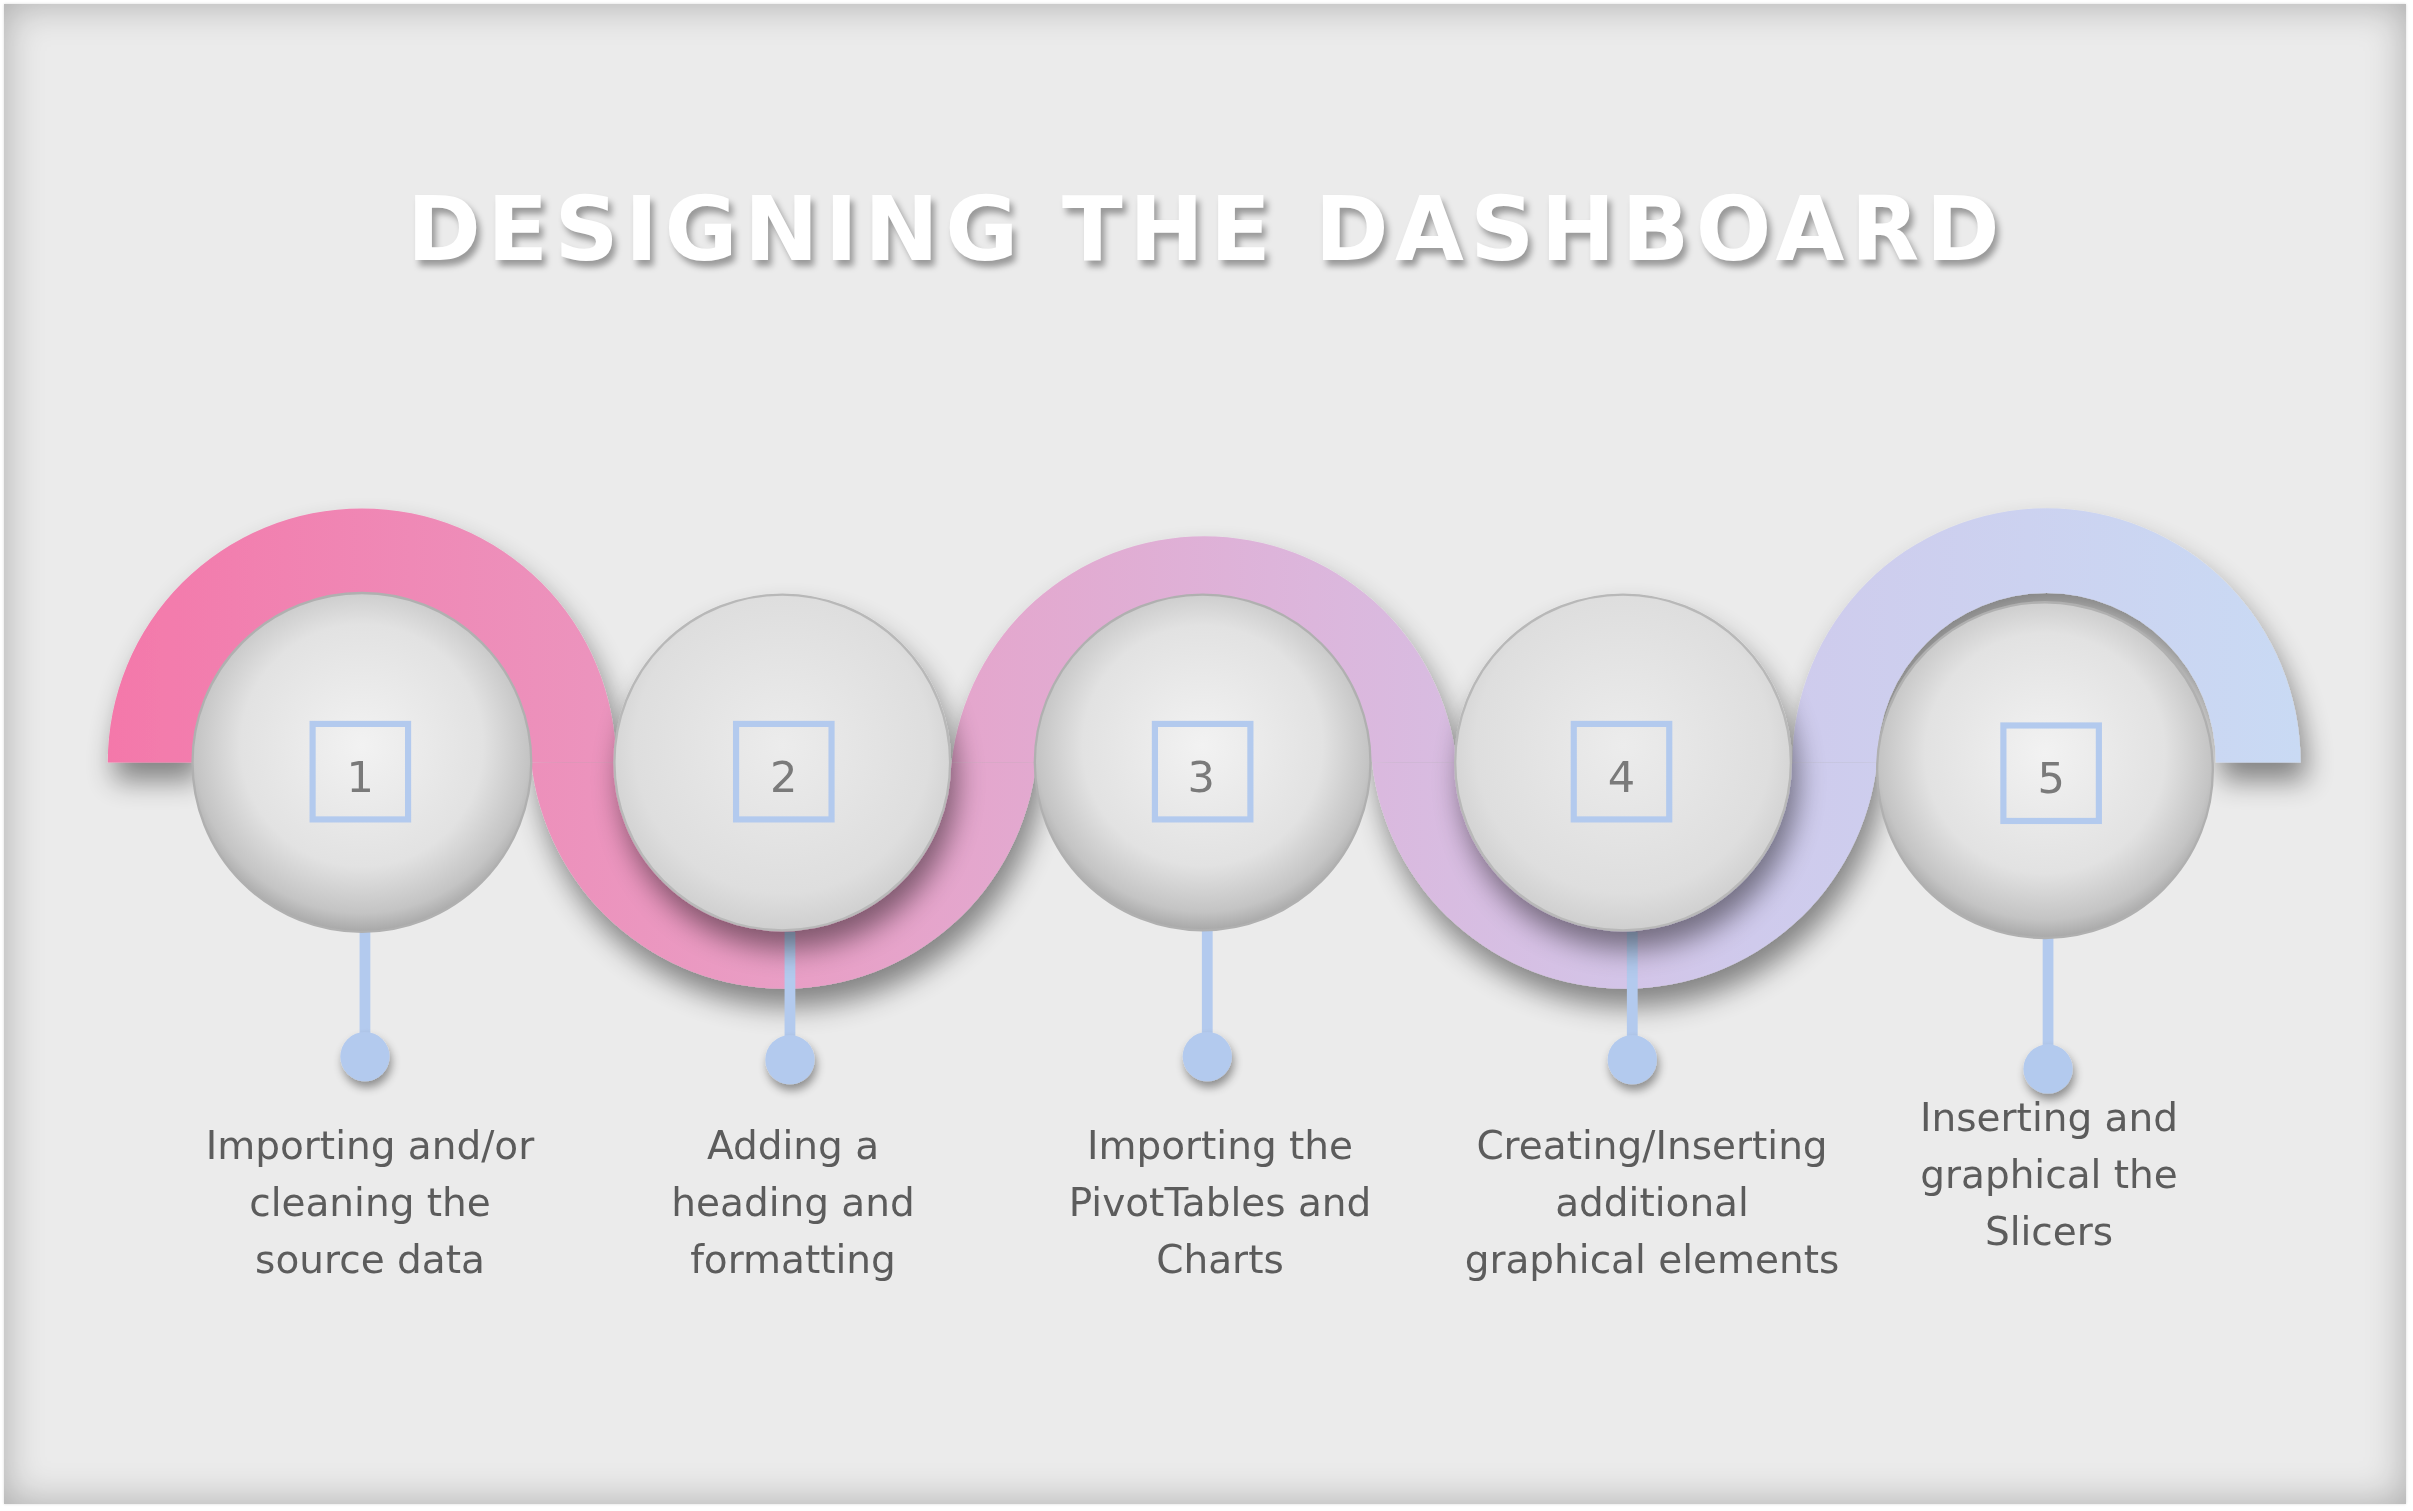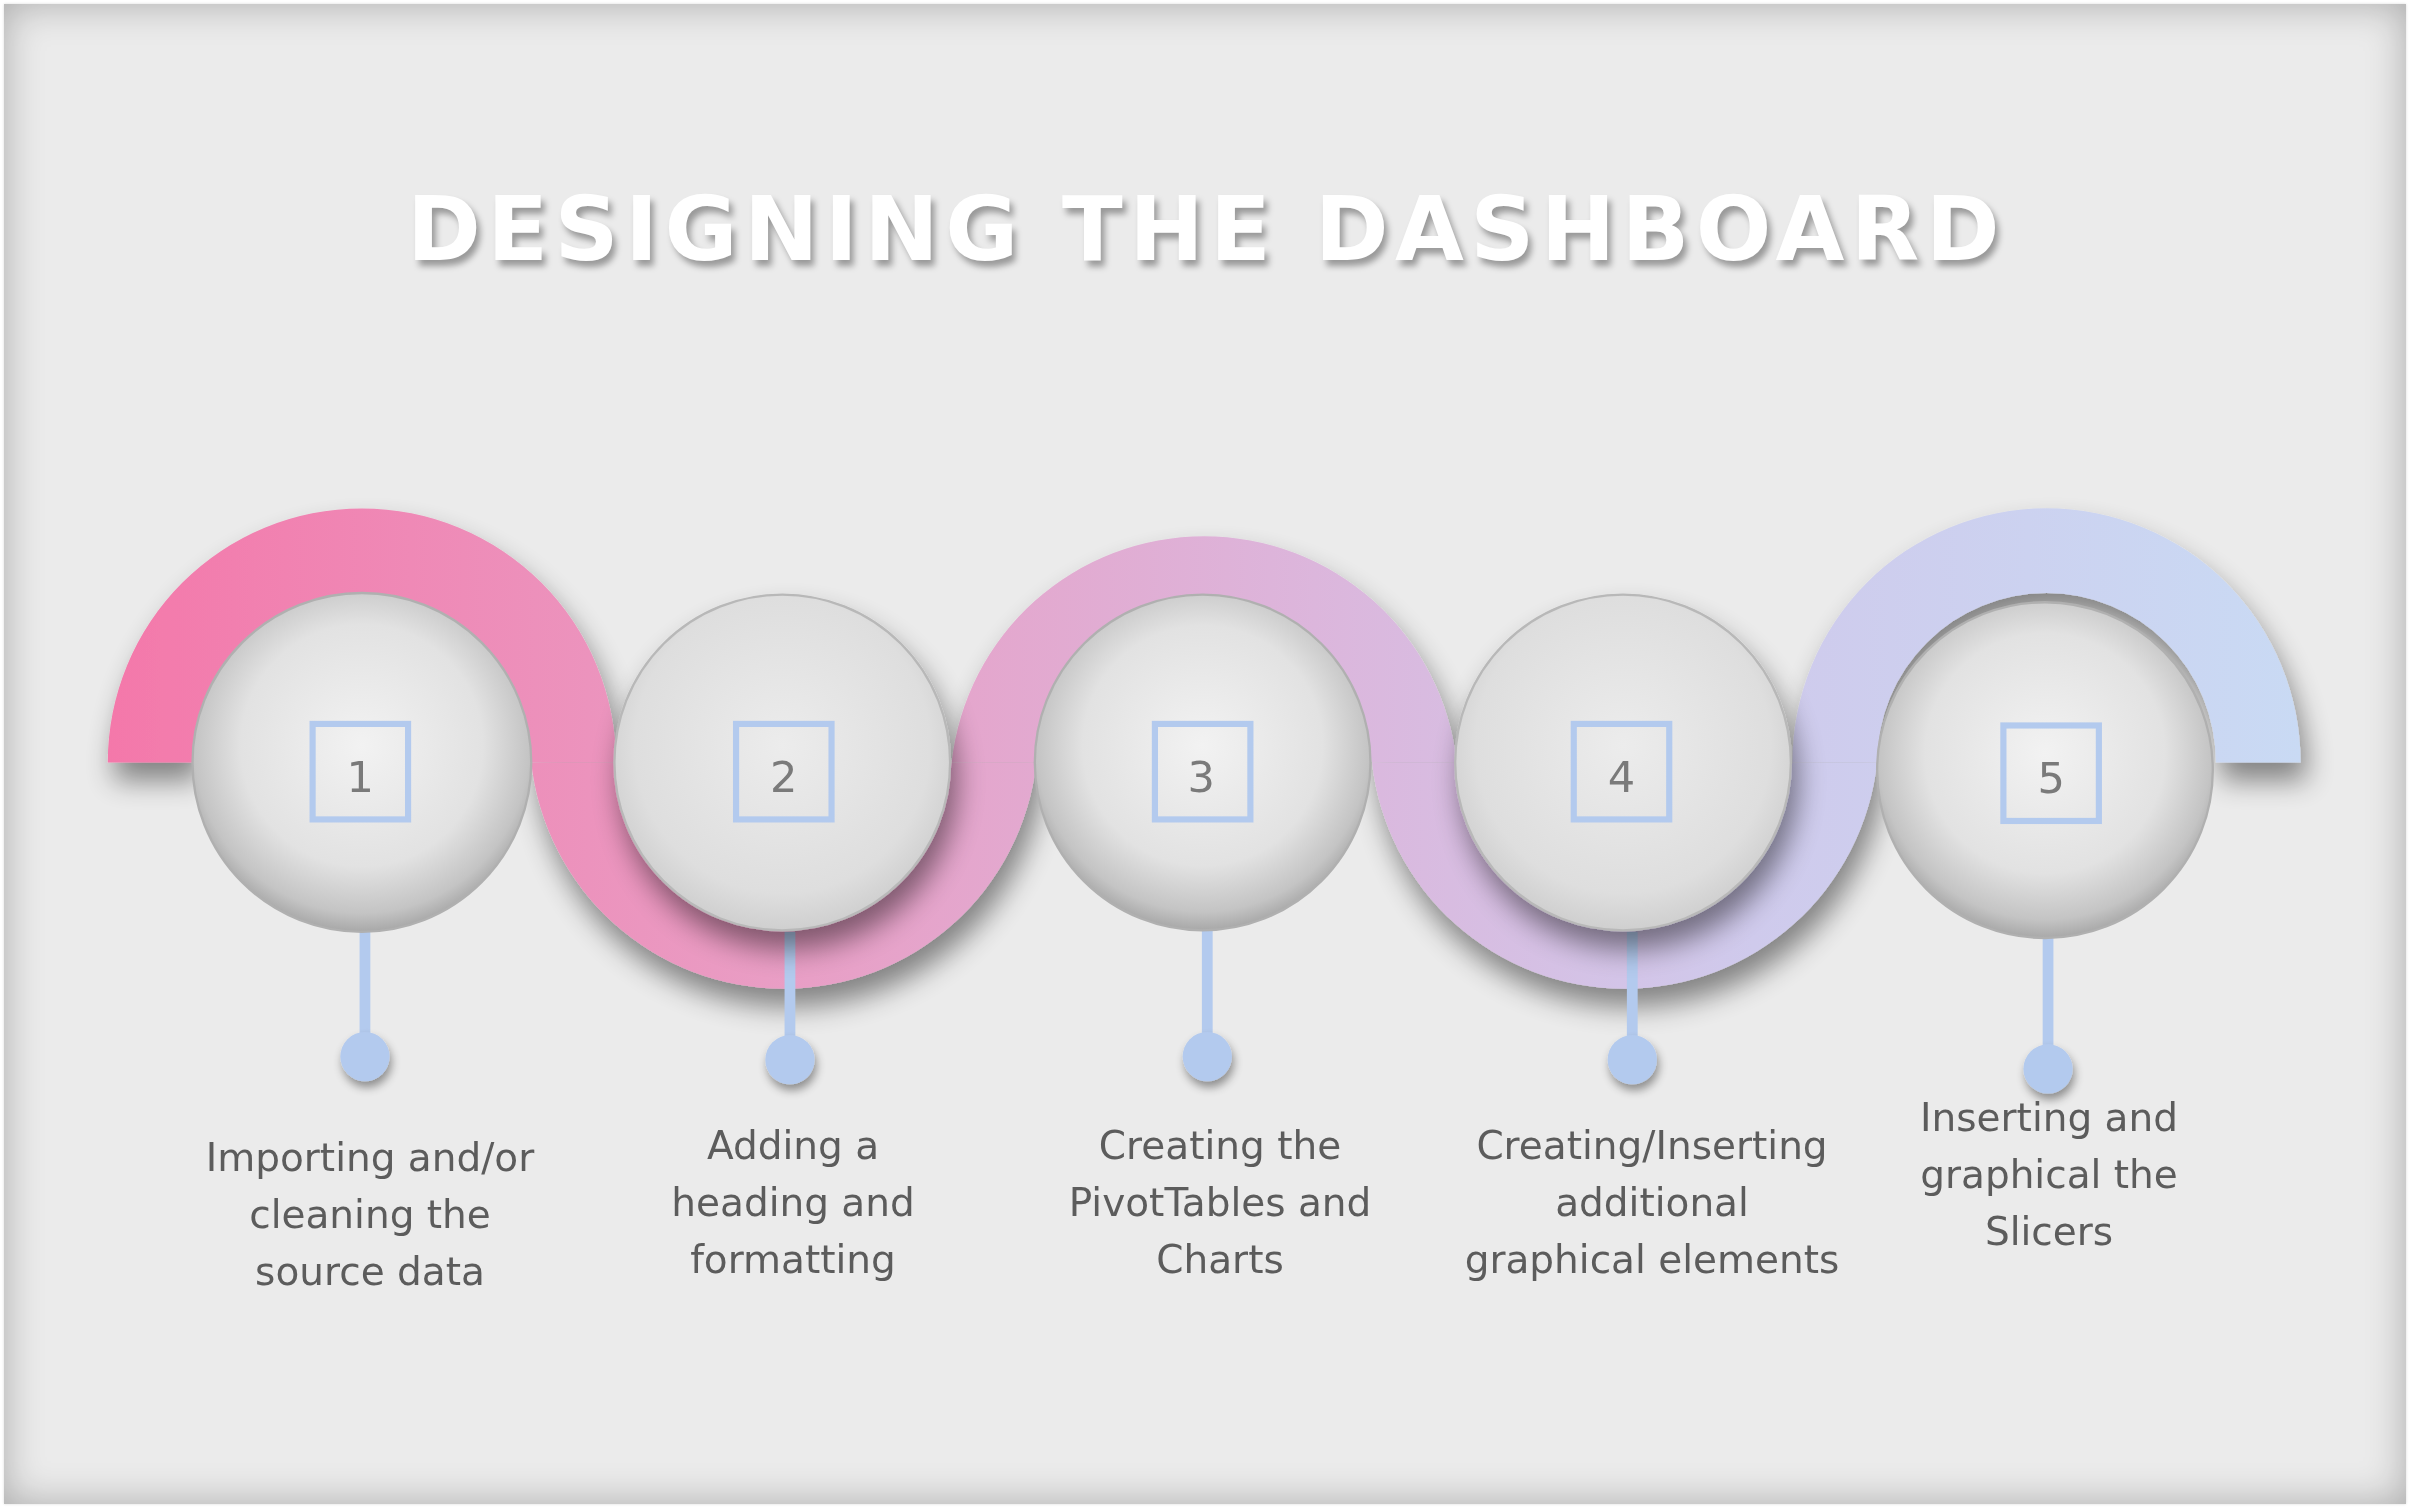--- a/index.html
+++ b/index.html
@@ -122,32 +122,32 @@
 
   <g>
     <line x1="1330" y1="608" x2="1330" y2="690" stroke="#b3caee" stroke-width="7"></line>
     <circle cx="1330" cy="694" r="16" fill="#b3caee" filter="url(#smallShadow)"></circle>
     <circle cx="1328" cy="500" r="109" fill="url(#ballGrad)" stroke="#b0b0b0" stroke-width="1.5"></circle>
     <rect x="1301" y="471" width="62" height="62" fill="none" stroke="#b3caee" stroke-width="4"></rect>
     <text x="1332" y="515" class="num">5</text>
   </g>
 </svg>
 
-<div class="label" style="left:370px; top:1117px;margin-top:12px;">
+<div class="label" style="left:370px; top:1117px;">
   <span>Importing and/or</span>
   <span>cleaning the</span>
   <span>source data</span>
 </div>
 <div class="label" style="left:793px; top:1117px;">
   <span>Adding a</span>
   <span>heading and</span>
   <span>formatting</span>
 </div>
 <div class="label" style="left:1220px; top:1117px;">
-  <span>Creating the</span>
+  <span>Importing the</span>
   <span>PivotTables and</span>
   <span>Charts</span>
 </div>
 <div class="label" style="left:1652px; top:1117px;">
   <span>Creating/Inserting</span>
   <span>additional</span>
   <span>graphical elements</span>
 </div>
 <div class="label" style="left:2049px; top:1089px;">
   <span>Inserting and</span>

